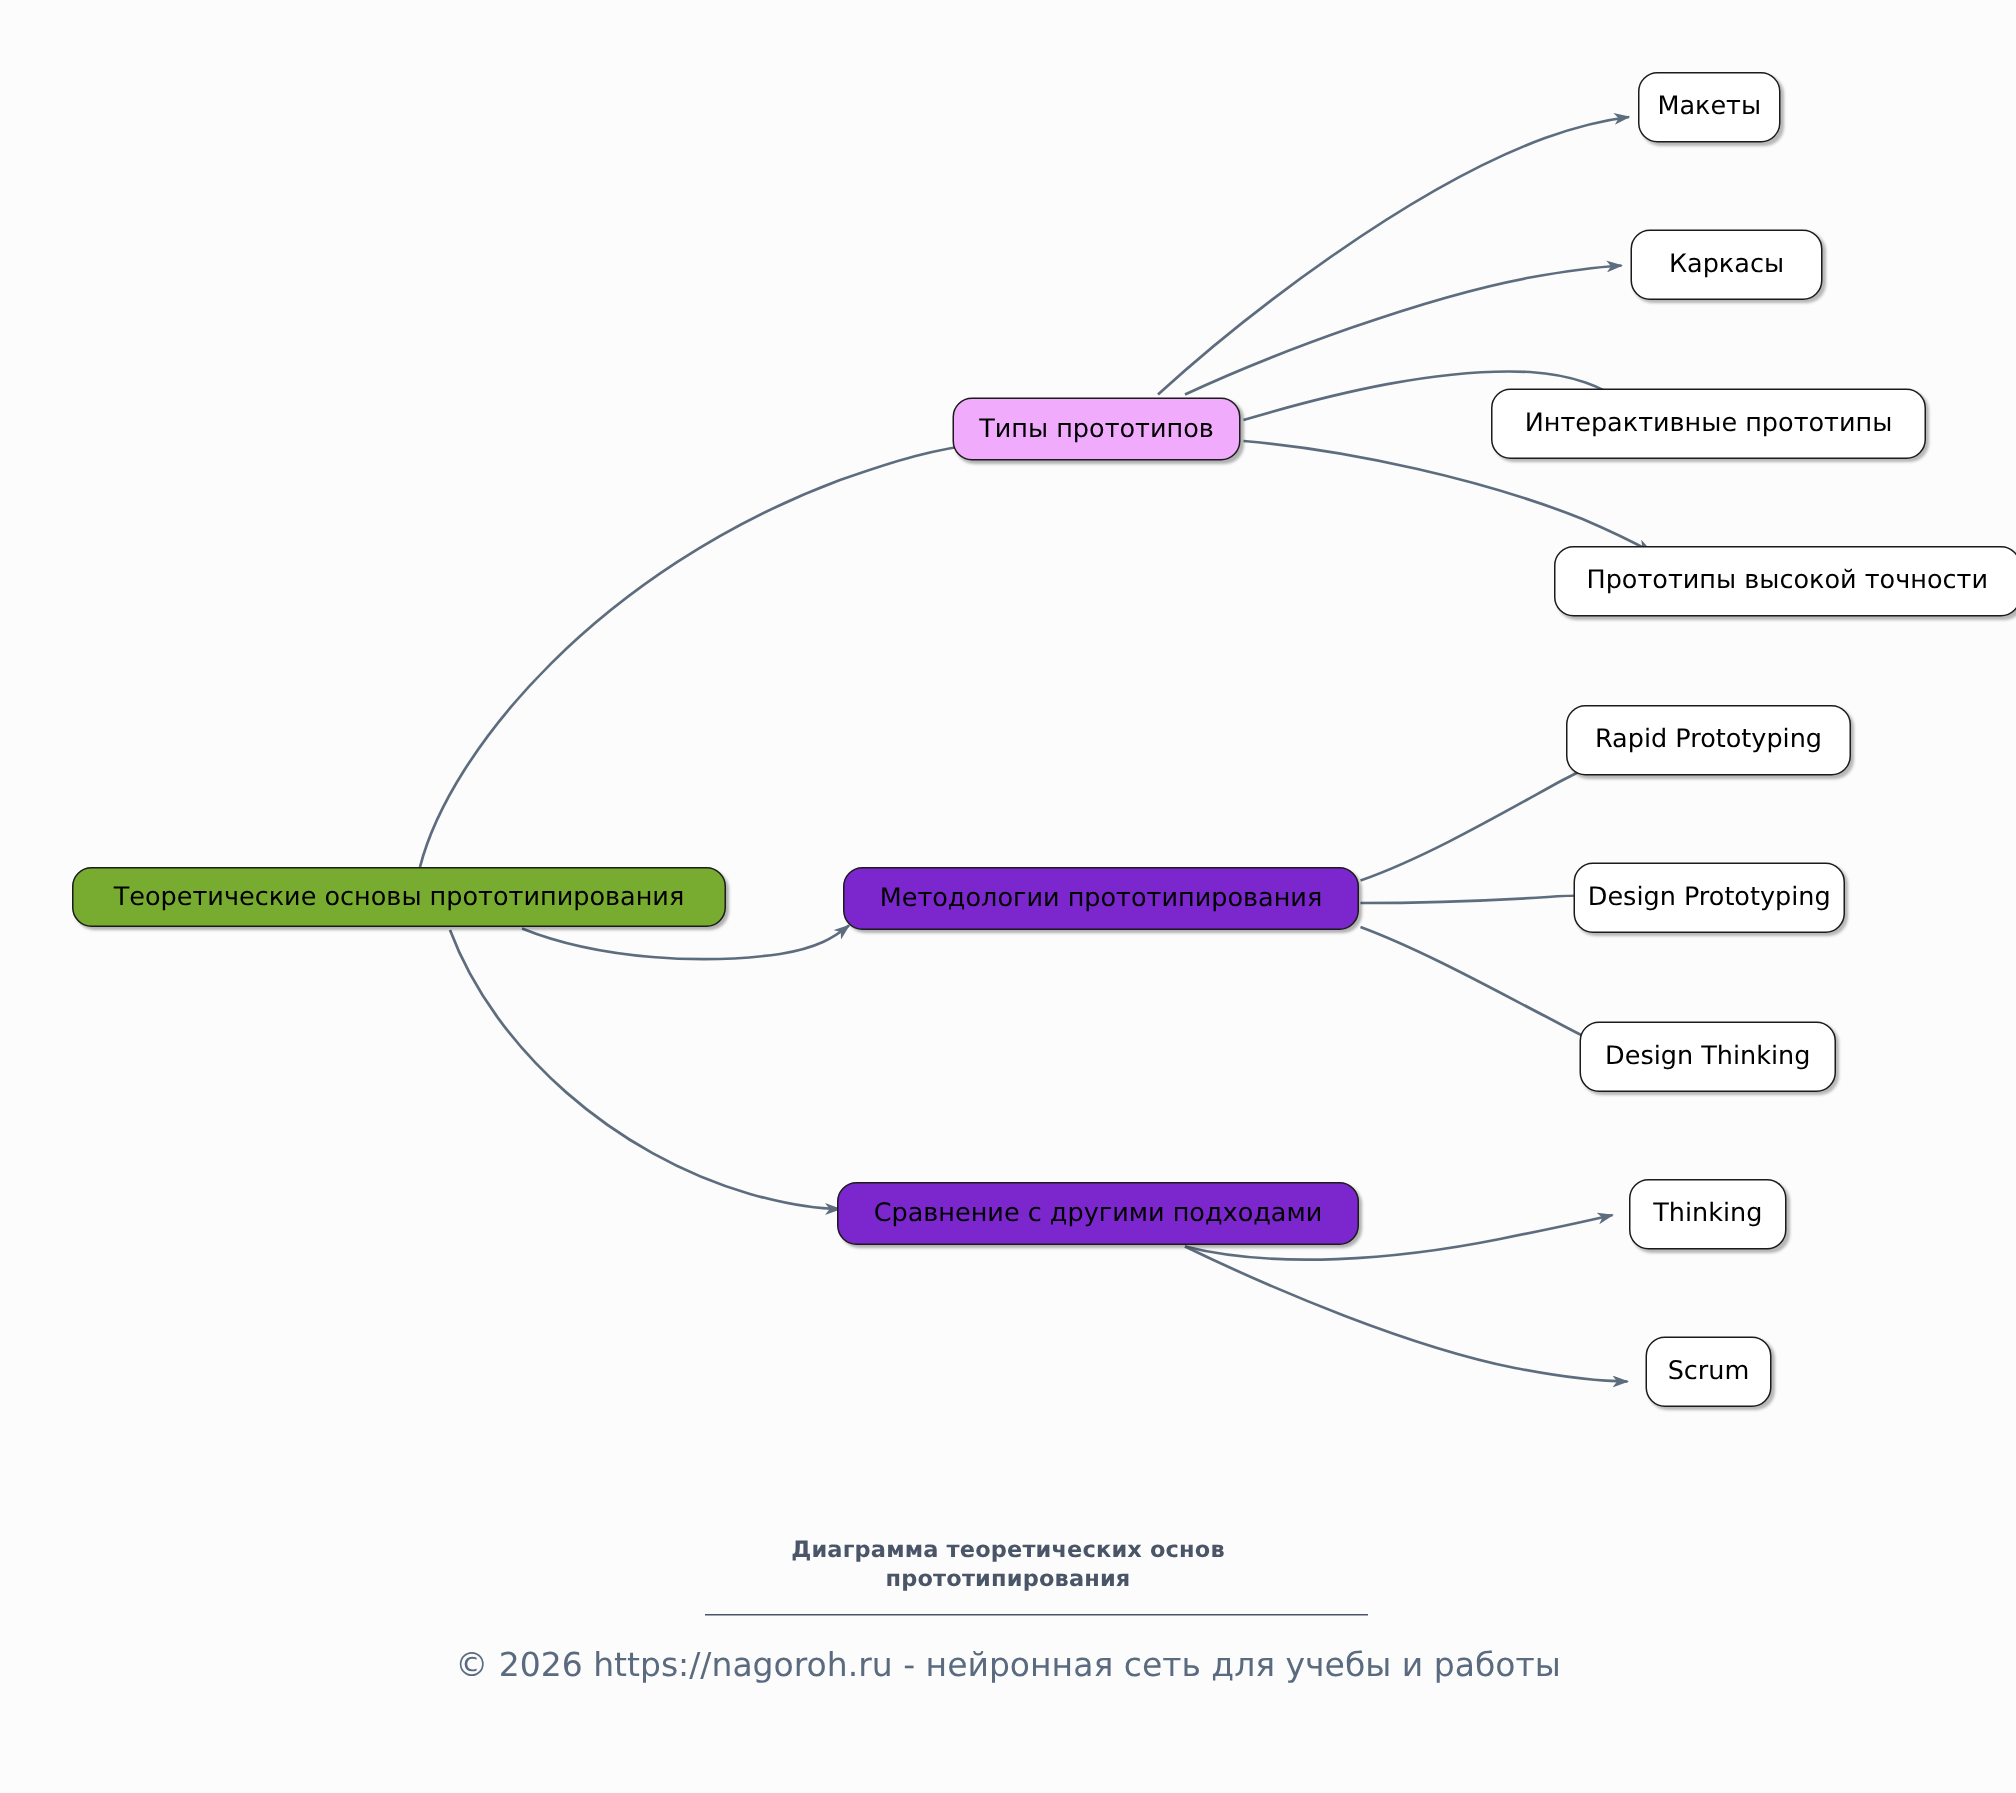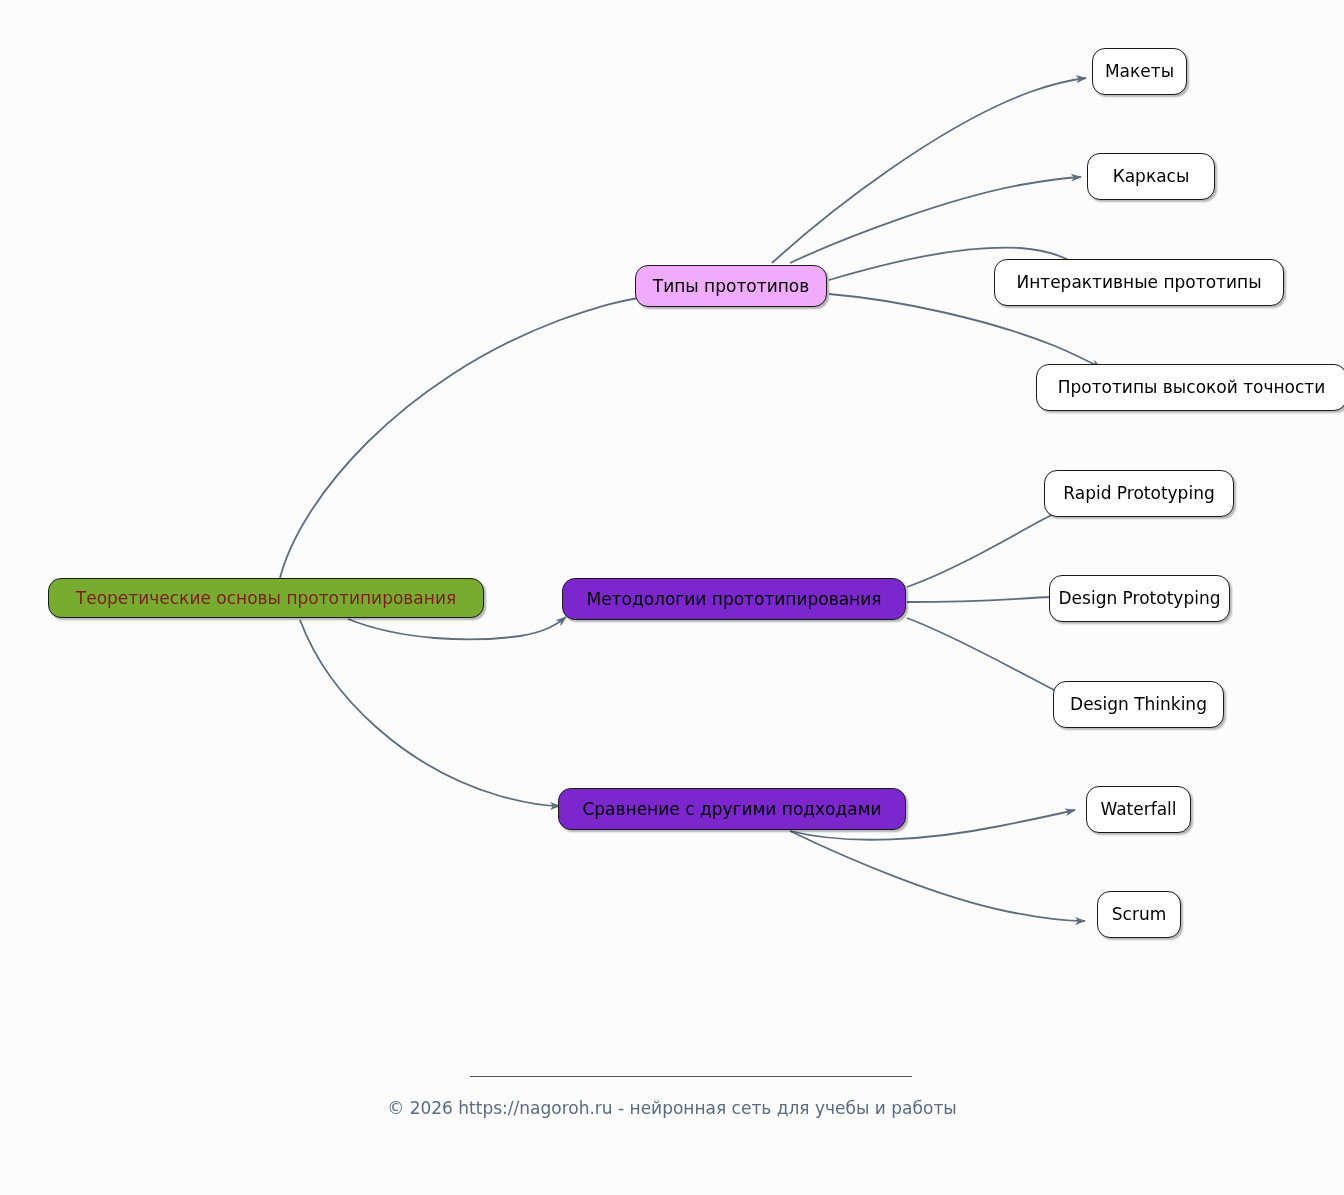--- a/index.html
+++ b/index.html
@@ -76,21 +76,21 @@
     position: absolute;
     left: 470px;
     top: 1076px;
     width: 442px;
     height: 0;
     border-top: 1.6px solid #4a5568;
   }
   .footer-copy {
     top: 1098px;
     font-family: "DejaVu Sans", sans-serif;
-    font-size: 17px;
+    font-size: 22px;
     color: #5a6b80;
   }
 </style>
 </head>
 <body>
 
 <div id="canvas" style="background: rgb(252, 252, 252);">
 
   <svg id="edges" viewBox="0 0 1344 1195">
     <defs>
@@ -108,21 +108,21 @@
         <path class="edge-path" d="M 829,294 C 900,300 990,320 1055,346 C 1076,355 1090,362 1101,368" marker-end="url(#arrowhead)"></path>
         <path class="edge-path" d="M 907,587 C 950,572 1000,543 1040,521 C 1055,513 1066,508 1078,503" marker-end="url(#arrowhead)"></path>
         <path class="edge-path" d="M 907,602 C 950,602 1000,600 1032,598 C 1044,597 1052,597 1060,597" marker-end="url(#arrowhead)"></path>
         <path class="edge-path" d="M 907,618 C 950,634 1000,662 1035,680 C 1048,687 1056,691 1064,695" marker-end="url(#arrowhead)"></path>
         <path class="edge-path" d="M 790,831 C 850,846 930,840 1000,826 C 1035,819 1058,814 1075,810" marker-end="url(#arrowhead)"></path>
         <path class="edge-path" d="M 790,831 C 850,860 940,898 1010,912 C 1046,919 1068,921 1085,921" marker-end="url(#arrowhead)"></path>
       </g>
   </svg>
 
   <div id="node-layer">
-      <div class="node node-root" style="left: 48px; top: 578px; width: 436px; height: 40px; background: rgb(119, 172, 48); color: #7f1d1d;">
+      <div class="node node-root" style="left: 48px; top: 578px; width: 436px; height: 40px; background: rgb(119, 172, 48); color: #000000;">
         <span>Теоретические основы прототипирования</span>
       </div>
       <div class="node node-branch" style="left: 635px; top: 265px; width: 192px; height: 42px; background: #f0abfc; color: rgb(0, 0, 0);">
         <span>Типы прототипов</span>
       </div>
       <div class="node node-leaf" style="left: 1092px; top: 48px; width: 95px; height: 47px;">
         <span>Макеты</span>
       </div>
       <div class="node node-leaf" style="left: 1087px; top: 153px; width: 128px; height: 47px;">
         <span>Каркасы</span>
@@ -142,23 +142,27 @@
       <div class="node node-leaf" style="left: 1049px; top: 575px; width: 181px; height: 47px;">
         <span>Design Prototyping</span>
       </div>
       <div class="node node-leaf" style="left: 1053px; top: 681px; width: 171px; height: 47px;">
         <span>Design Thinking</span>
       </div>
       <div class="node node-branch" style="left: 558px; top: 788px; width: 348px; height: 42px; background: rgb(124, 39, 206); color: rgb(0, 0, 0);">
         <span>Сравнение с другими подходами</span>
       </div>
       <div class="node node-leaf" style="left: 1086px; top: 786px; width: 105px; height: 47px;">
-        <span>Waterfall</span>
+        <span>Thinking</span>
       </div>
       <div class="node node-leaf" style="left: 1097px; top: 891px; width: 84px; height: 47px;">
         <span>Scrum</span>
       </div>
     </div>
 
+  <div class="footer footer-title" style="color: rgb(74, 85, 104);">
+    <div>Диаграмма теоретических основ</div>
+    <div>прототипирования</div>
+  </div>
   <div class="footer-rule"></div>
   <div class="footer footer-copy" style="color: rgb(90, 107, 128);">© 2026 https://nagoroh.ru - нейронная сеть для учебы и работы</div>
 
 </div>
 
 </body></html>

